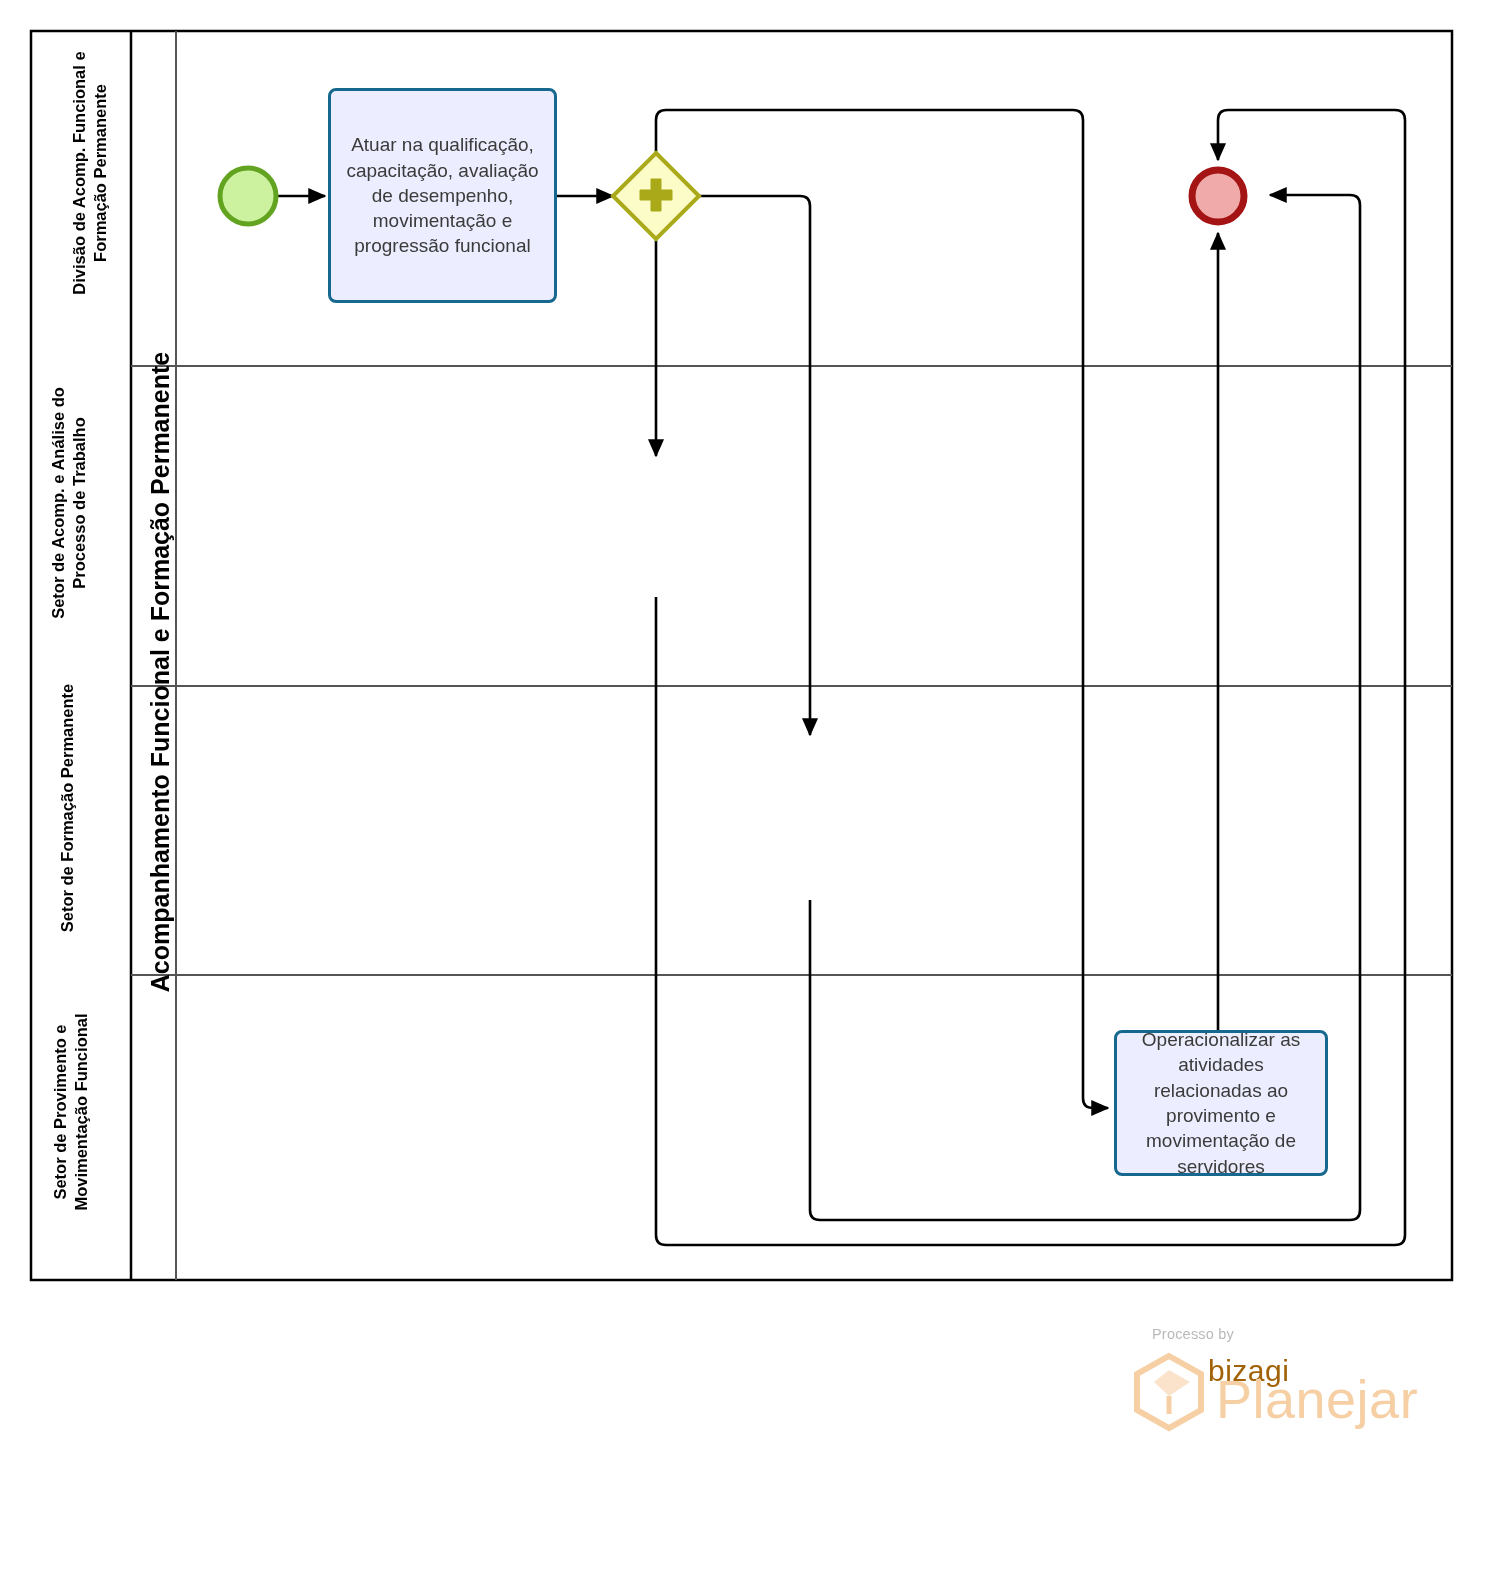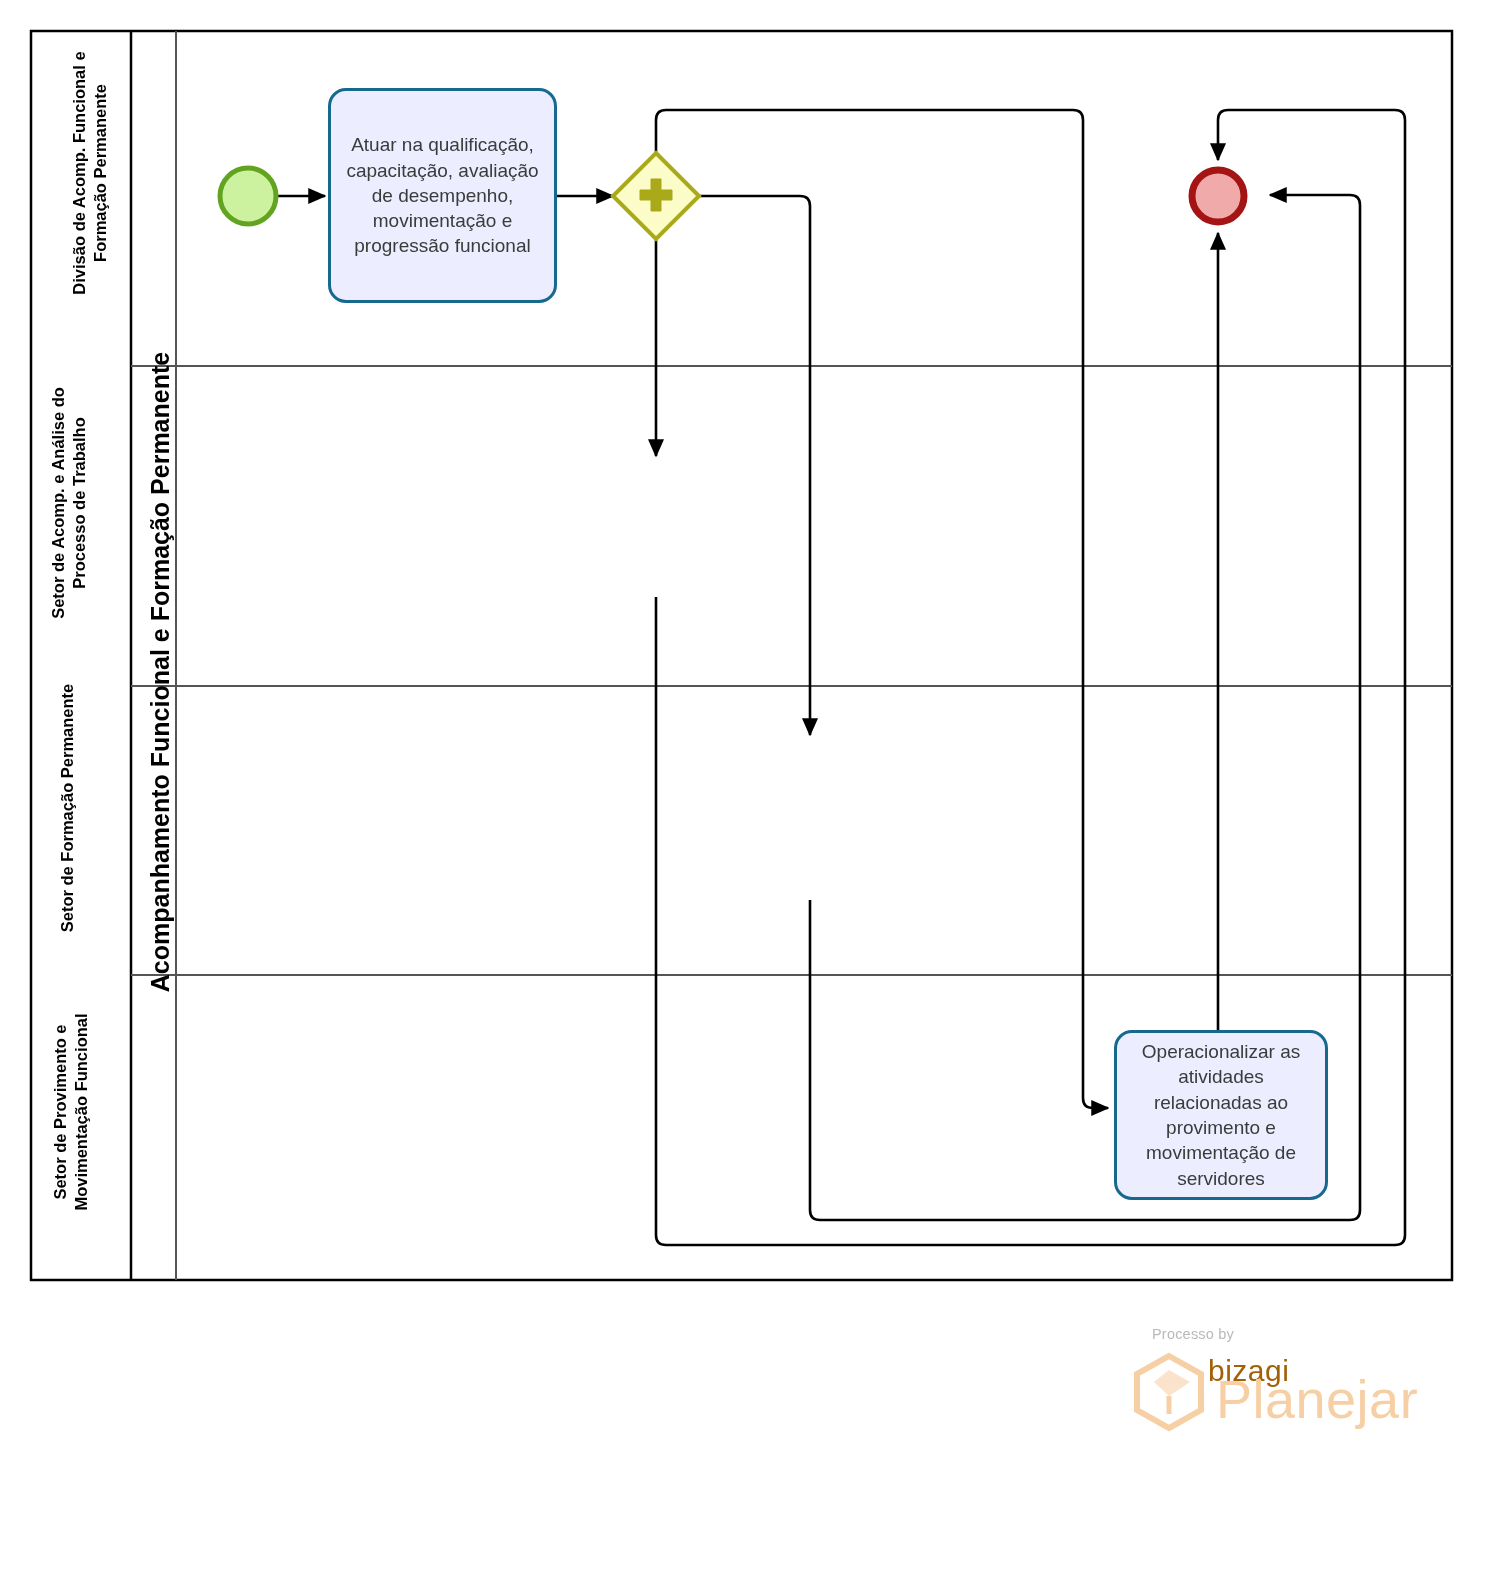--- a/index.html
+++ b/index.html
@@ -54,21 +54,21 @@
     transform: rotate(-90deg);
     font-size: 16.5px;
   }
 
   
   .task {
     position: absolute;
     box-sizing: border-box;
     background: #eceeff;
     border: 3px solid #16688e;
-    border-radius: 18px;
+    border-radius: 8px;
     display: flex;
     align-items: center;
     justify-content: center;
     text-align: center;
     color: #3b3b3b;
     font-size: 19px;
     line-height: 1.33;
     padding: 4px 7px;
   }
 
@@ -180,21 +180,21 @@
   <div class="vlabel lane-label-wrap" style="left:-70px; top:1090px; width:282px; height:44px;">
     <span>Setor de Provimento e Movimentação Funcional</span>
   </div>
 
   <div class="task" style="left:328px; top:88px; width:229px; height:215px;">
     <span>Atuar na qualificação, capacitação, avaliação de desempenho, movimentação e progressão funcional</span>
   </div>
 
 
 
-  <div class="task" style="left:1114px; top:1030px; width:214px; height:170px;">
+  <div class="task" style="left:1114px; top:1030px; width:214px; height:146px;">
     <span>Operacionalizar as atividades relacionadas ao provimento e movimentação de servidores</span>
   </div>
 
   <div id="bizagi">
     <div class="powered">Processo by</div>
     <div class="hexwrap">
       <svg viewBox="0 0 74 80" width="74" height="80">
         <polygon points="37,4 69,22 69,58 37,76 5,58 5,22" fill="none" stroke="#f6cfa4" stroke-width="6"></polygon>
         <polygon points="37,18 58,30 37,44 22,30" fill="#fbe3cb"></polygon>
         <path d="M 37 44 L 37 62" stroke="#f6cfa4" stroke-width="5" fill="none"></path>

